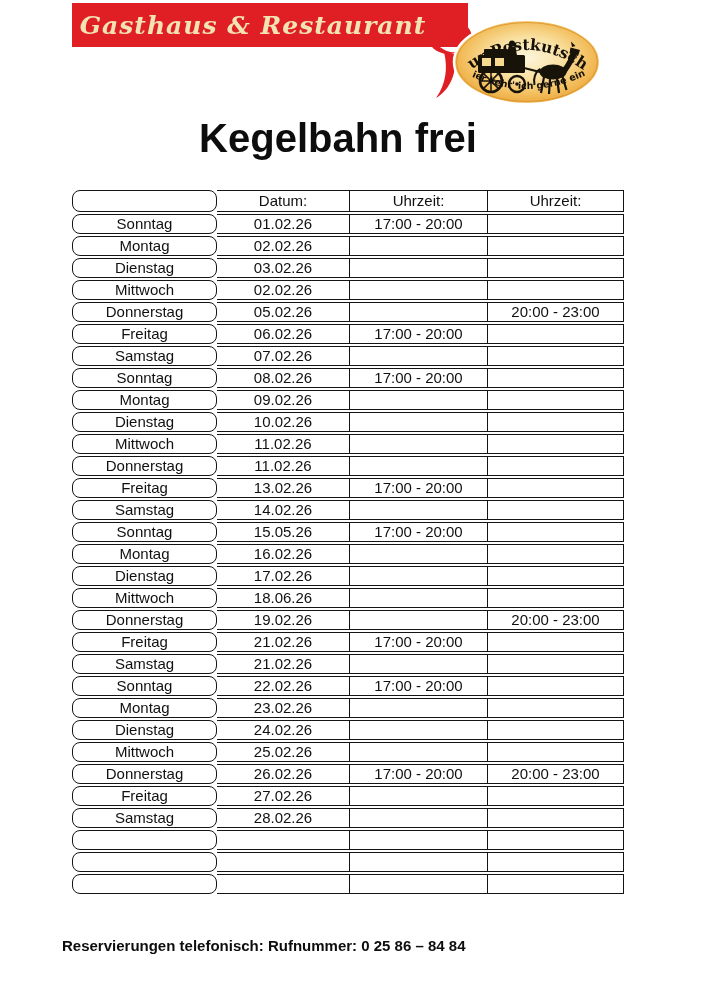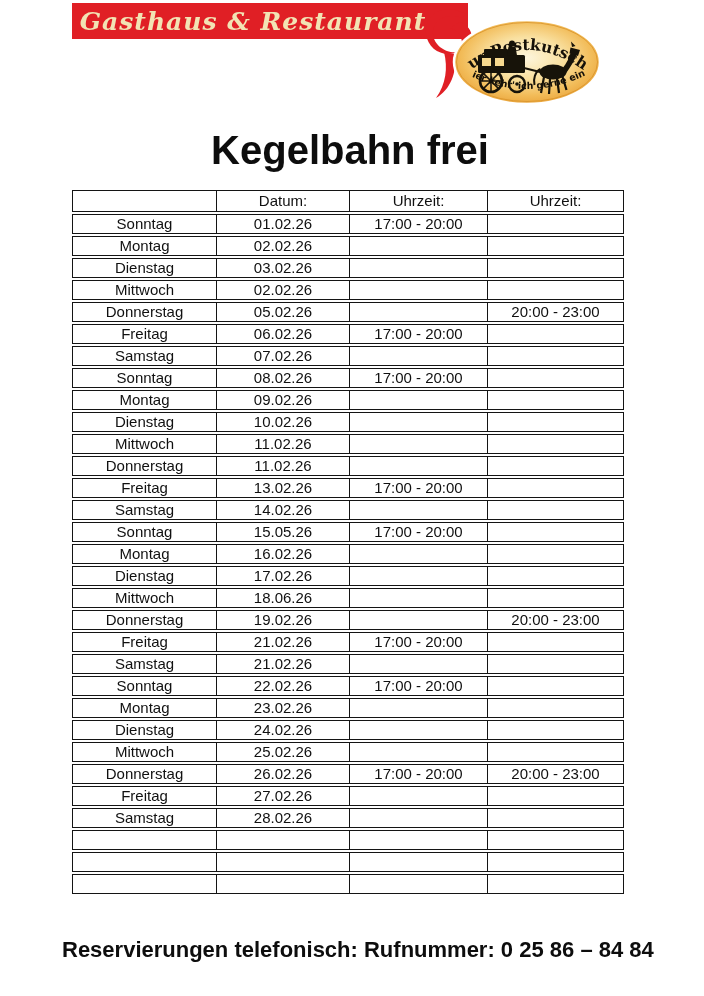--- a/index.html
+++ b/index.html
@@ -2,52 +2,52 @@
 <html><head>
 <meta charset="utf-8">
 <style>
   html,body{margin:0;padding:0;background:#fff;}
   .page{
     position:relative;width:704px;height:996px;background:#ffffff;overflow:hidden;
     font-family:"Liberation Sans",sans-serif;color:#111;
   }
   
   .banner{
-    position:absolute;left:72px;top:3px;width:396px;height:36px;
+    position:absolute;left:72px;top:3px;width:396px;height:44px;
     background:#e01f25;display:flex;align-items:center;justify-content:center;
     padding-right:34px;box-sizing:border-box;z-index:1;
   }
   .banner-text{
     font-family:"DejaVu Serif",serif;font-style:italic;font-weight:bold;
     font-size:25px;color:#f2e3b4;letter-spacing:1px;white-space:nowrap;
   }
   .logo-svg{position:absolute;left:420px;top:0px;width:190px;height:115px;z-index:2;}
   
   .title{
-    position:absolute;left:62px;top:116px;width:552px;margin:12px;
+    position:absolute;left:62px;top:116px;width:552px;margin:0;
     text-align:center;font-size:40px;font-weight:bold;color:#0d0d0d;letter-spacing:0px;
   }
   
   .schedule{
     position:absolute;left:72px;top:188px;width:552px;
     border-collapse:separate;border-spacing:0 2px;table-layout:fixed;
   }
   .schedule th,.schedule td{
     border-top:1.6px solid #141414;border-bottom:1.6px solid #141414;
     border-right:1.6px solid #141414;
     height:18px;line-height:18px;padding:0 2px;box-sizing:content-box;
     font-size:15px;font-weight:normal;text-align:center;color:#101010;
     overflow:hidden;white-space:nowrap;
   }
-  .schedule th:first-child,.schedule td:first-child{border-left:1.6px solid #141414;}
+  .schedule th:first-child,.schedule td:first-child{border-left:1.6px solid #141414;border-radius:8px;}
   .schedule thead th{height:20px;line-height:20px;}
   
   .footer{
-    position:absolute;left:62px;top:937px;width:552px;text-align:center;
-    font-size:22px;font-weight:bold;color:#0d0d0d;white-space:nowrap;
+    position:absolute;left:62px;top:937px;width:552px;
+    font-size:15px;font-weight:bold;color:#0d0d0d;white-space:nowrap;
   }
 </style>
 </head>
 <body>
 
 <div class="page">
 
   <div class="banner">
     <span class="banner-text">Gasthaus &amp; Restaurant</span>
   </div>

